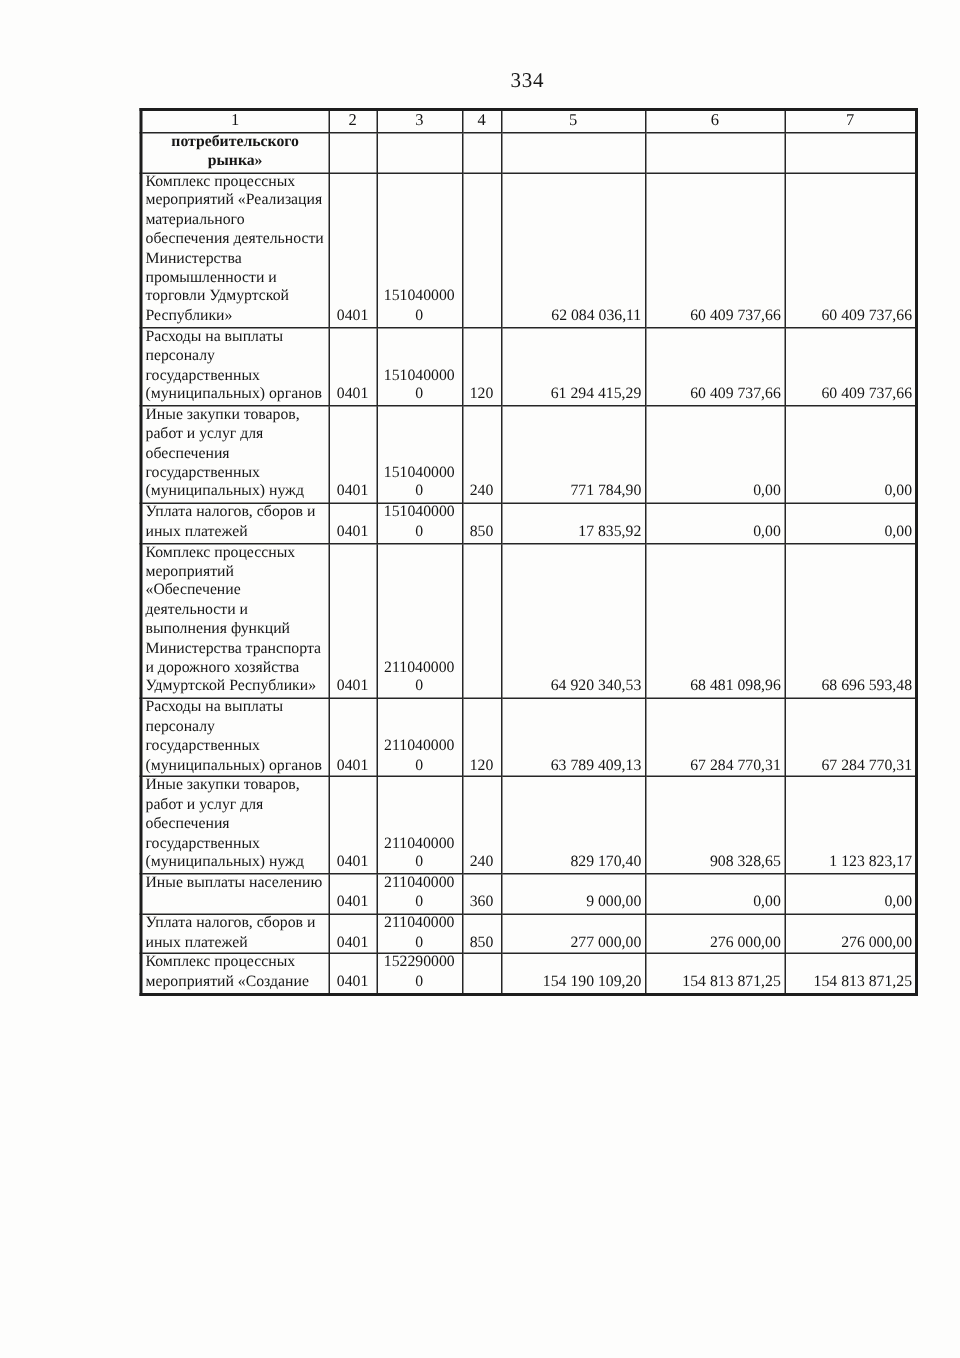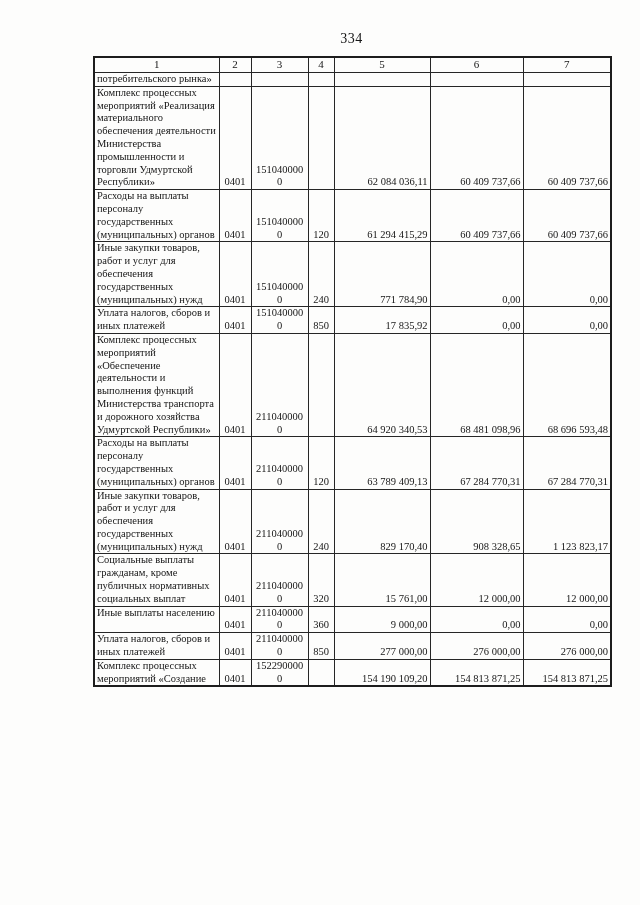--- a/index.html
+++ b/index.html
@@ -13,21 +13,21 @@
     -webkit-font-smoothing: antialiased;
   }
   .page {
     position: relative;
     width: 640px;
     height: 905px;
     overflow: hidden;
   }
   .page-number {
     text-align: center;
-    padding-top: 31px;
+    padding-top: 47px;
     width: 517px;
     margin-left: 93px;
     font-size: 14px;
     letter-spacing: 0.5px;
   }
   table.budget {
     border-collapse: collapse;
     table-layout: fixed;
     margin-left: 93px;
     margin-top: 9px;
@@ -62,21 +62,22 @@
     padding-bottom: 1px;
   }
   td.cell-num {
     text-align: right;
     vertical-align: bottom;
     padding-right: 2px;
     padding-bottom: 1px;
     white-space: nowrap;
   }
   tr.bold td {
-    font-weight: normal;
+    font-weight: bold;
+    text-align: center;
   }
 </style>
 </head>
 <body>
 
 <div class="page">
   <div class="page-number">334</div>
 
   <table class="budget">
     <colgroup>
@@ -166,29 +167,20 @@
         <tr>
           <td class="cell-name">Иные закупки товаров, работ и услуг для обеспечения государственных (муниципальных) нужд</td>
           <td class="cell-code">0401</td>
           <td class="cell-code">2110400000</td>
           <td class="cell-code">240</td>
           <td class="cell-num">829 170,40</td>
           <td class="cell-num">908 328,65</td>
           <td class="cell-num">1 123 823,17</td>
         </tr>
         <tr>
-          <td class="cell-name">Социальные выплаты гражданам, кроме публичных нормативных социальных выплат</td>
-          <td class="cell-code">0401</td>
-          <td class="cell-code">2110400000</td>
-          <td class="cell-code">320</td>
-          <td class="cell-num">15 761,00</td>
-          <td class="cell-num">12 000,00</td>
-          <td class="cell-num">12 000,00</td>
-        </tr>
-        <tr>
           <td class="cell-name">Иные выплаты населению</td>
           <td class="cell-code">0401</td>
           <td class="cell-code">2110400000</td>
           <td class="cell-code">360</td>
           <td class="cell-num">9 000,00</td>
           <td class="cell-num">0,00</td>
           <td class="cell-num">0,00</td>
         </tr>
         <tr>
           <td class="cell-name">Уплата налогов, сборов и иных платежей</td>

